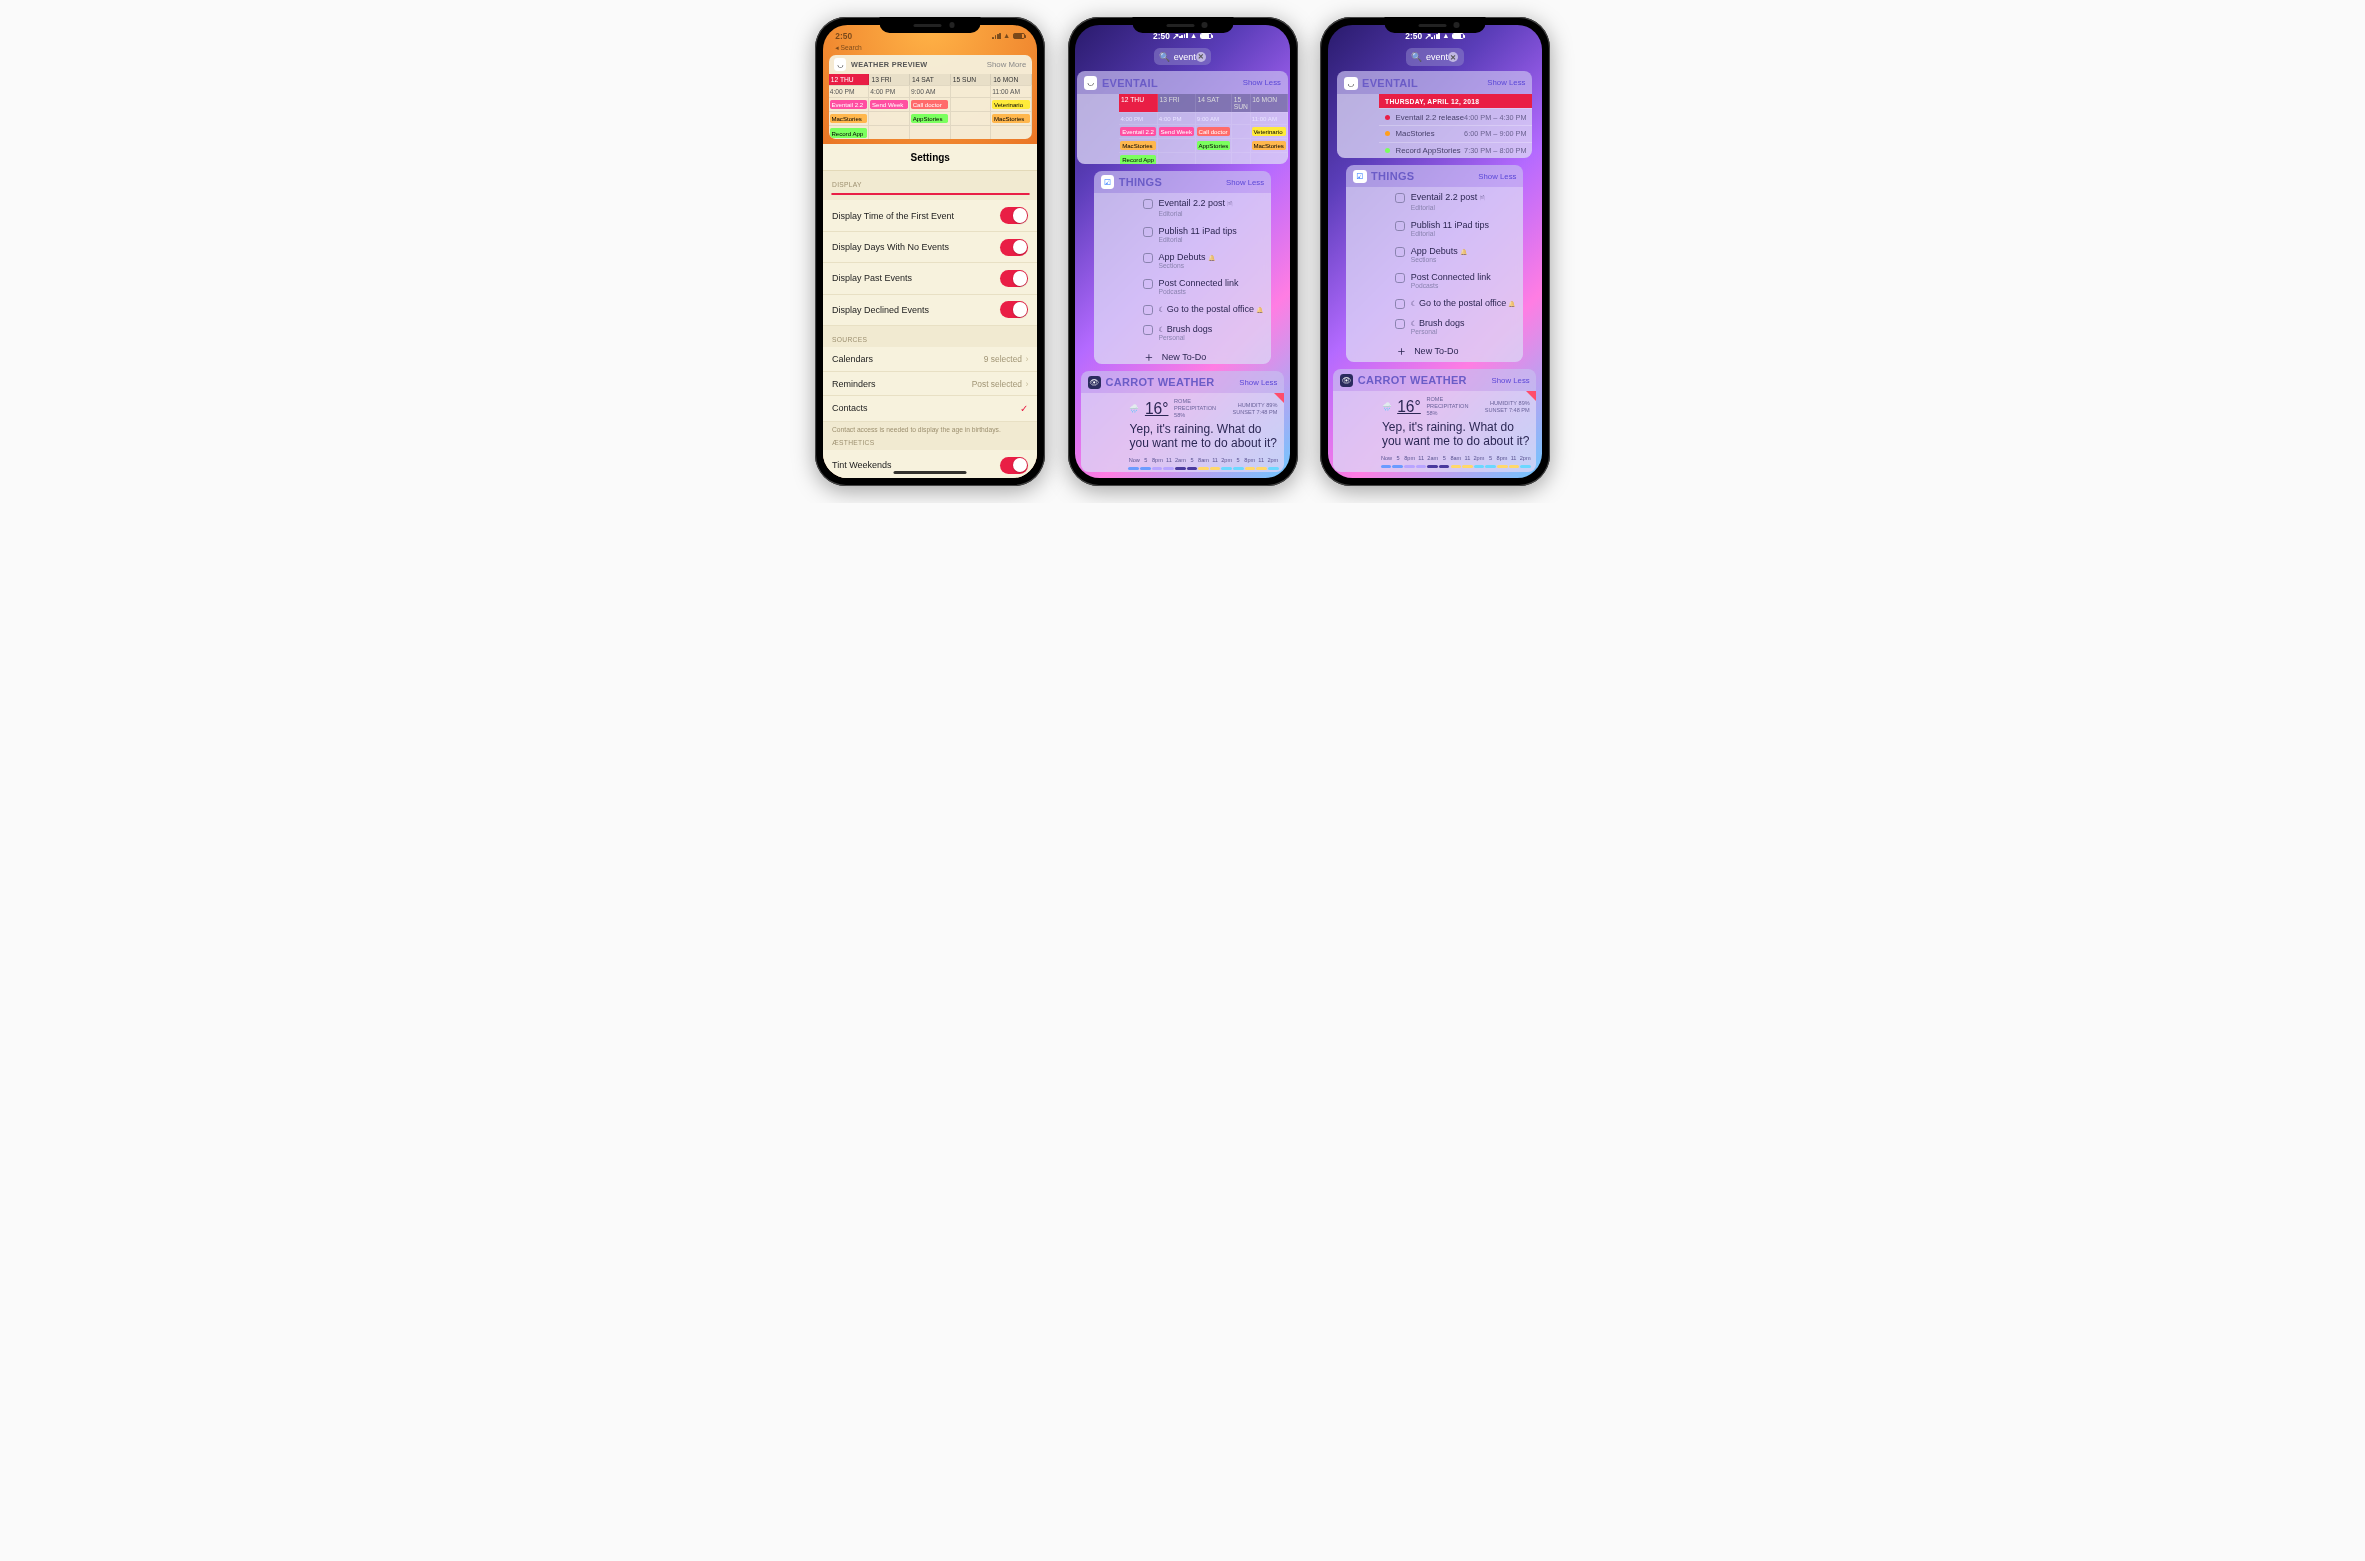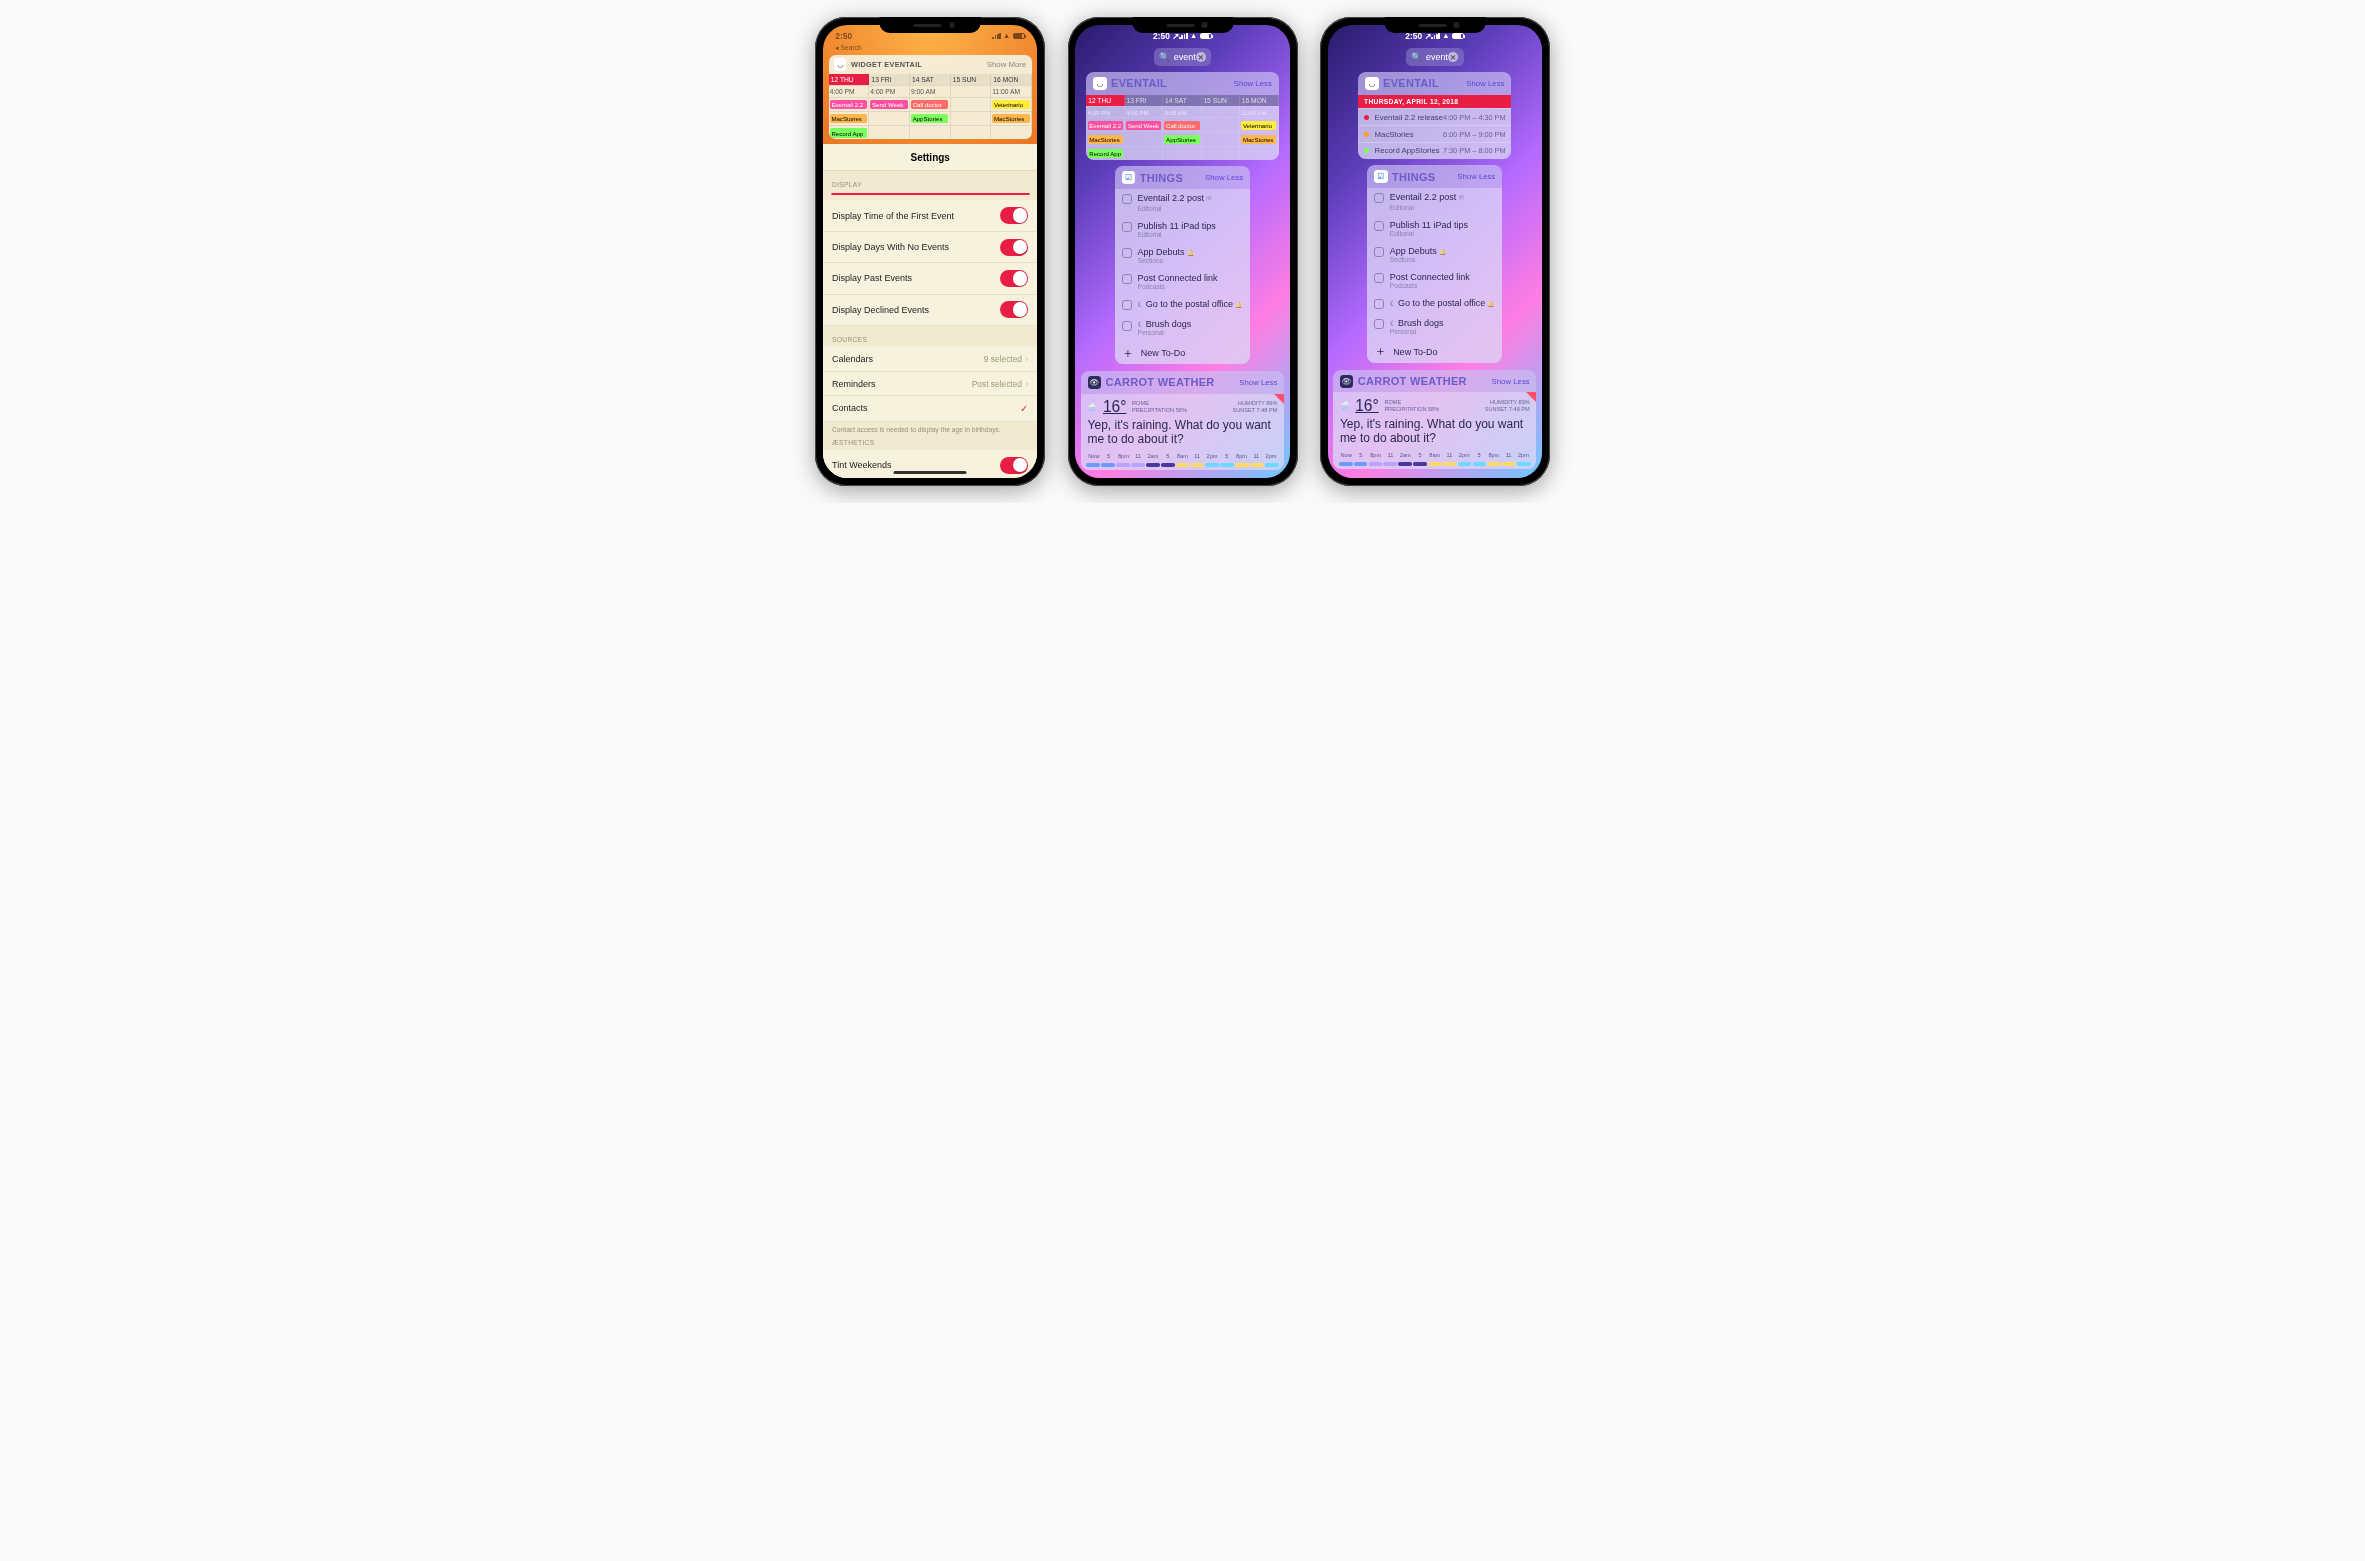--- a/index.html
+++ b/index.html
@@ -127,21 +127,21 @@
     backdrop-filter: blur(5.6px);
     font-size:7.8px; color:#333;
   }
   .widget-hd{display:flex;align-items:center;padding:4.5px 6.7px;}
   .widget-hd .wicon{width:13.4px;height:13.4px;border-radius:3.4px;margin-right:4.5px;display:flex;align-items:center;justify-content:center;font-size:7.8px;}
   .wicon.ev{background:#fff;}
   .wicon.th{background:#fff;color:#1e6fff;}
   .wicon.cw{background:#2b2b5e;color:#fff;}
   .widget-hd .wtitle{font-weight:600;letter-spacing:0.3px;color:#6b5cc7;font-size:11px;flex:1;}
   .widget-hd .waction{color:#5a47d6;font-size:7.8px;}
-  .widget-body{background:rgba(255,255,255,.28);}
+  .widget-body{background:rgba(255,255,255,.28);padding-left:42px;}
   
   .wcal{display:grid;grid-template-columns:repeat(5,1fr);font-size:6.7px;}
   .wcal .h{padding:2.2px 1.7px;color:#ddd;background:rgba(60,50,120,.5);border-right:0.6px solid rgba(255,255,255,.1);}
   .wcal .h.today{background:#e91e45;color:#fff;}
   .wcal .c{border-right:0.6px solid rgba(255,255,255,.1);border-top:0.6px solid rgba(255,255,255,.1);padding:1.7px 1.1px;color:#e8e3ff;min-height:11.2px;font-size:6.1px;}
   
   .agenda-hd{background:#e91e45;color:#fff;padding:3.4px 5.6px;font-size:6.7px;font-weight:600;letter-spacing:0.3px;}
   .agenda-row{display:flex;align-items:center;padding:3.4px 5.6px;font-size:7.8px;color:#47406a;border-top:0.6px solid rgba(255,255,255,.25);}
   .dot{width:5px;height:5px;border-radius:50%;margin-right:5.6px;}
   .agenda-row .t{flex:1;}
@@ -188,21 +188,21 @@
         <span class="batt">
               <i></i>
             </span>
       </span>
     </div>
     <div class="back-search">◂ Search</div>
 
     <div class="widget-card">
       <div class="wc-header">
         <span class="wc-icon">◡</span>
-        <span class="wc-title">WIDGET EVENTAIL</span>
+        <span class="wc-title">WEATHER PREVIEW</span>
         <span class="wc-action">Show More</span>
       </div>
       <div class="cal-grid">
         <div class="cal-col-head today">12 THU</div>
         <div class="cal-col-head">13 FRI</div>
         <div class="cal-col-head">14 SAT</div>
         <div class="cal-col-head">15 SUN</div>
         <div class="cal-col-head">16 MON</div>
         <div class="cal-cell">4:00 PM</div>
         <div class="cal-cell">4:00 PM</div>

